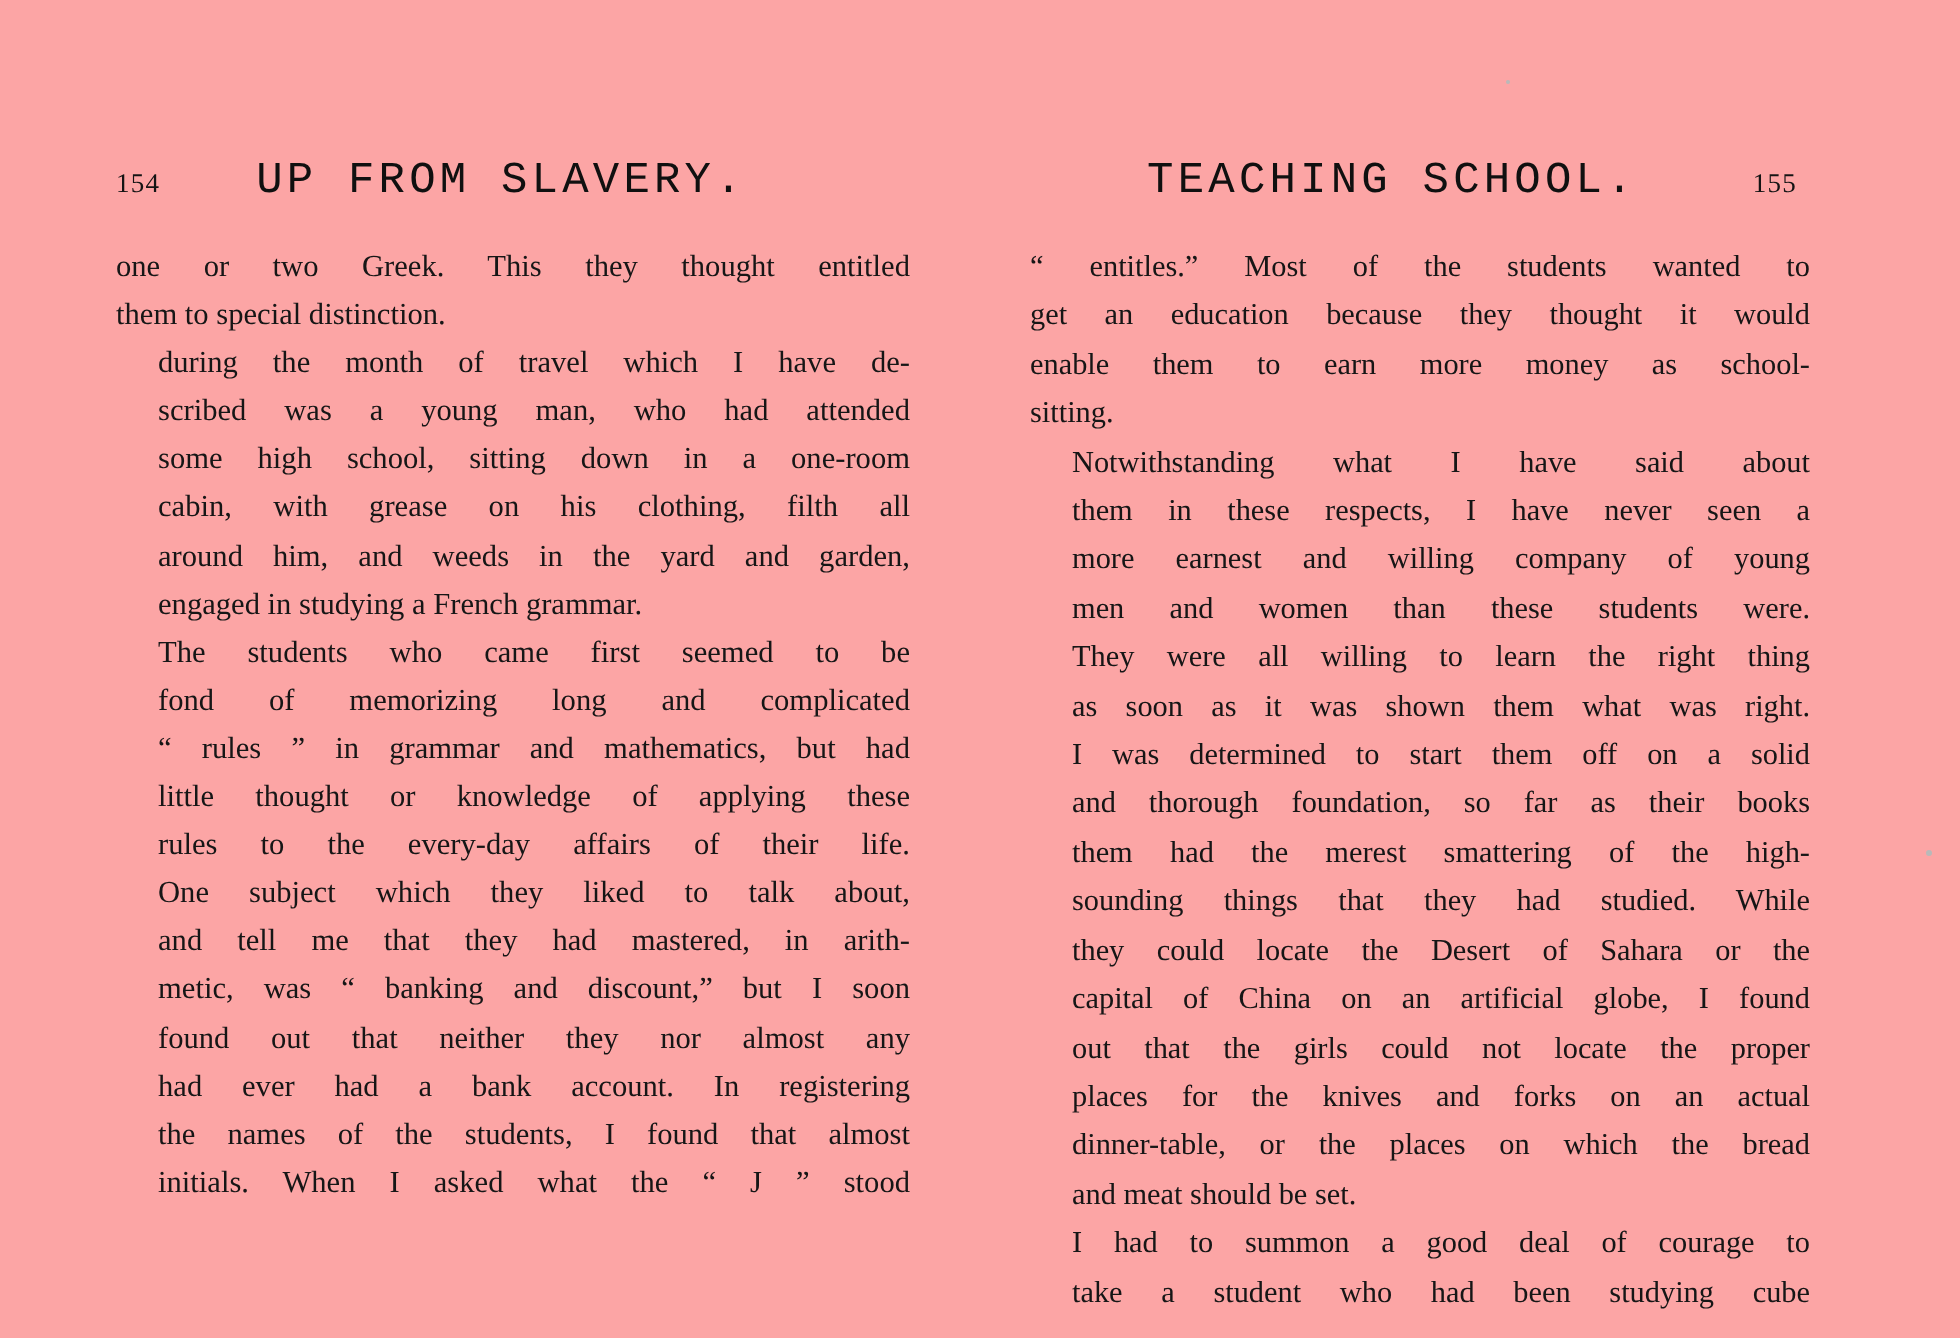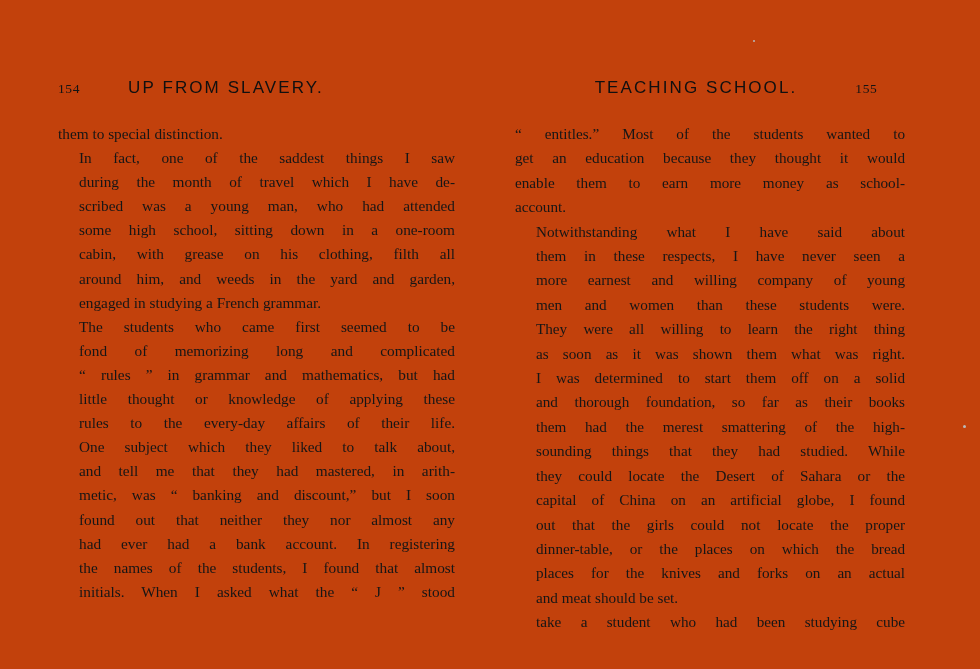--- a/index.html
+++ b/index.html
@@ -13,21 +13,21 @@
     height: 669px;
     overflow: hidden;
     font-family: "Liberation Serif", "DejaVu Serif", serif;
     color: #1a1a1a;
   }
 
   .spread {
     position: relative;
     width: 980px;
     height: 669px;
-    background: #c2410c;
+    background: #fca5a5;
     display: flex;
   }
 
   .page {
     position: relative;
     box-sizing: border-box;
   }
 
   .page-left  { width: 490px; padding: 78px 35px 0 58px; }
   .page-right { width: 490px; padding: 78px 75px 0 25px; }
@@ -44,24 +44,24 @@
   .running-head.right { justify-content: center; }
 
   .folio {
     font-size: 13.5px;
     letter-spacing: 0.6px;
     color: #141414;
     font-family: "Liberation Serif", "DejaVu Serif", serif;
   }
 
   .head-title {
-    font-size: 17px;
+    font-size: 22px;
     letter-spacing: 2.1px;
     color: #101010;
-    font-family: Liberation Sans, sans-serif;
+    font-family: Liberation Mono, monospace;
   }
 
   
   .running-head.left .folio      { margin-right: 48px; }
   .running-head.right .head-title{ margin-left: 52px; }
   .running-head.right .folio     { margin-left: 58px; }
 
   
   .body-col {
     font-size: 15.3px;
@@ -117,24 +117,24 @@
 
 <div class="spread">
 
   <div class="page page-left">
     <div class="running-head left">
       <span class="folio">154</span>
       <span class="head-title">UP FROM SLAVERY.</span>
     </div>
     <div class="body-col">
         <p>
+          <span class="ln">one or two Greek.  This they thought entitled</span>
           <span class="ln last">them to special distinction.</span>
         </p>
         <p class="indent">
-          <span class="ln">In fact, one of the saddest things I saw</span>
           <span class="ln">during the month of travel which I have de-</span>
           <span class="ln">scribed was a young man, who had attended</span>
           <span class="ln">some high school, sitting down in a one-room</span>
           <span class="ln">cabin, with grease on his clothing, filth all</span>
           <span class="ln">around him, and weeds in the yard and garden,</span>
           <span class="ln last">engaged in studying a French grammar.</span>
         </p>
         <p class="indent">
           <span class="ln">The students who came first seemed to be</span>
           <span class="ln">fond of memorizing long and complicated</span>
@@ -155,41 +155,42 @@
   <div class="page page-right">
     <div class="running-head right">
       <span class="head-title">TEACHING SCHOOL.</span>
       <span class="folio">155</span>
     </div>
     <div class="body-col">
         <p>
           <span class="ln">“ entitles.”  Most of the students wanted to</span>
           <span class="ln">get an education because they thought it would</span>
           <span class="ln">enable them to earn more money as school-</span>
-          <span class="ln last">account.</span>
+          <span class="ln last">sitting.</span>
         </p>
         <p class="indent">
           <span class="ln">Notwithstanding what I have said about</span>
           <span class="ln">them in these respects, I have never seen a</span>
           <span class="ln">more earnest and willing company of young</span>
           <span class="ln">men and women than these students were.</span>
           <span class="ln">They were all willing to learn the right thing</span>
           <span class="ln">as soon as it was shown them what was right.</span>
           <span class="ln">I was determined to start them off on a solid</span>
           <span class="ln">and thorough foundation, so far as their books</span>
           <span class="ln">them had the merest smattering of the high-</span>
           <span class="ln">sounding things that they had studied.  While</span>
           <span class="ln">they could locate the Desert of Sahara or the</span>
           <span class="ln">capital of China on an artificial globe, I found</span>
           <span class="ln">out that the girls could not locate the proper</span>
+          <span class="ln">places for the knives and forks on an actual</span>
           <span class="ln">dinner-table, or the places on which the bread</span>
-          <span class="ln">places for the knives and forks on an actual</span>
           <span class="ln last">and meat should be set.</span>
         </p>
         <p class="indent">
+          <span class="ln">I had to summon a good deal of courage to</span>
           <span class="ln">take a student who had been studying cube</span>
         </p>
       </div>
   </div>
 
   <span class="speck" style="left:963px;top:425px;width:3px;height:3px;"></span>
   <span class="speck" style="left:753px;top:40px;width:2px;height:2px;"></span>
 </div>
 
 </body></html>

